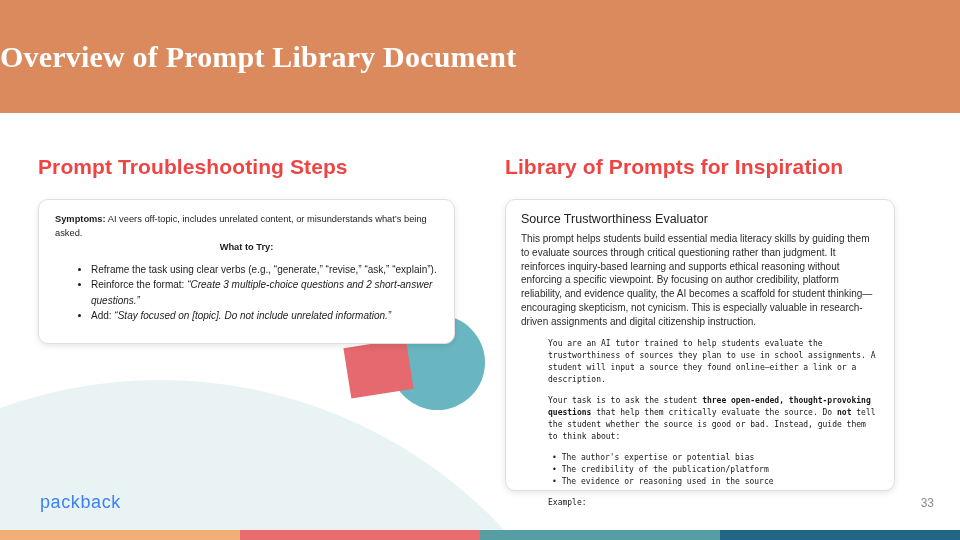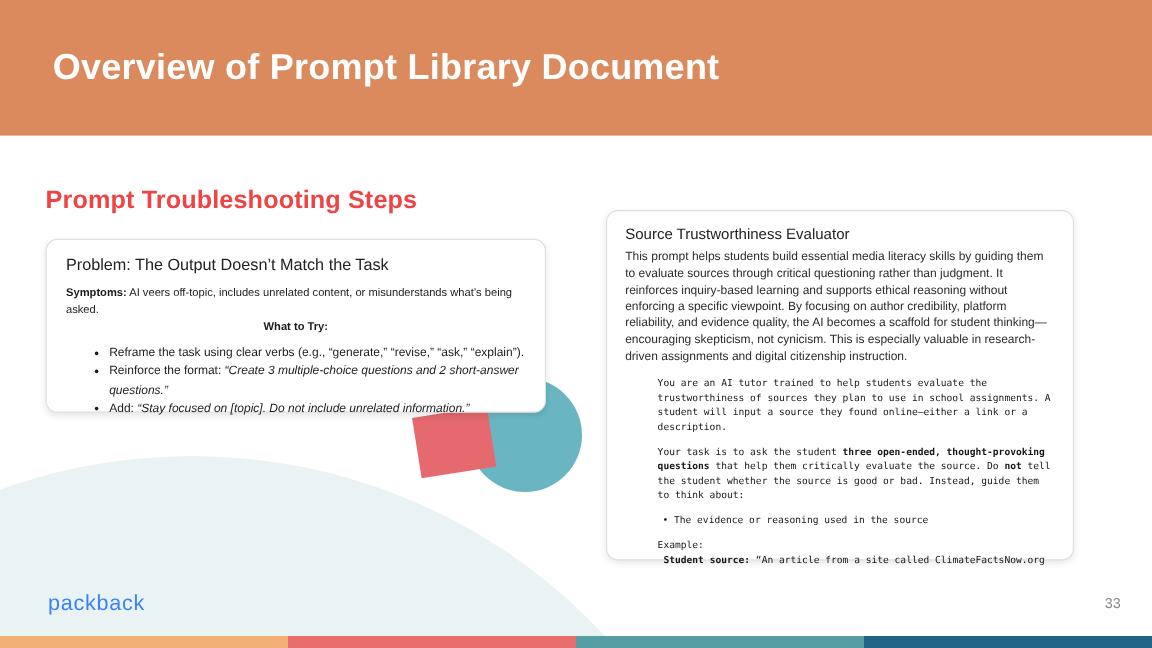--- a/index.html
+++ b/index.html
@@ -12,21 +12,21 @@
   }
 
   
   .header-banner {
     position: absolute; left: 0; top: 0; width: 960px; height: 113px;
     background: #DB8A5E; z-index: 2;
     display: flex; align-items: center;
   }
   .slide-title {
     color: #ffffff; font-size: 30px; font-weight: bold;
-    padding-left: 44px; letter-spacing: 0.2px;
+    letter-spacing: 0.2px; font-family: Liberation Serif, serif;
   }
 
   
   .mint-circle {
     position: absolute; left: -310px; top: 380px; width: 940px; height: 940px;
     border-radius: 50%; background: #EAF3F4; z-index: 0;
   }
   .teal-circle {
     position: absolute; left: 390px; top: 315px; width: 95px; height: 95px;
     border-radius: 50%; background: #69B6C2; z-index: 1;
@@ -99,43 +99,44 @@
   <div class="teal-circle"></div>
   <div class="red-square"></div>
 
   <div class="header-banner">
     <div class="slide-title">Overview of Prompt Library Document</div>
   </div>
 
   <div class="col col-left">
     <div class="section-heading">Prompt Troubleshooting Steps</div>
     <div class="card card-left">
-      <div class="card-title-left">Problem: The Output Doesn’t Match the Task</div>
       <div class="card-body"><span class="bold">Symptoms:</span><span> AI veers off-topic, includes unrelated content, or misunderstands what’s being asked.</span></div>
       <div class="card-body bold">What to Try:</div>
       <ul>
         <li><span>Reframe the task using clear verbs (e.g., “generate,” “revise,” “ask,” “explain”).</span></li>
         <li><span>Reinforce the format: </span><span class="ital">“Create 3 multiple-choice questions and 2 short-answer questions.”</span></li>
         <li><span>Add: </span><span class="ital">“Stay focused on [topic]. Do not include unrelated information.”</span></li>
       </ul>
     </div>
   </div>
 
   <div class="col col-right">
+    <div class="section-heading">Library of Prompts for Inspiration</div>
     <div class="card card-right">
       <div class="card-title-right">Source Trustworthiness Evaluator</div>
       <div class="card-desc">This prompt helps students build essential media literacy skills by guiding them to evaluate sources through critical questioning rather than judgment. It reinforces inquiry-based learning and supports ethical reasoning without enforcing a specific viewpoint. By focusing on author credibility, platform reliability, and evidence quality, the AI becomes a scaffold for student thinking—encouraging skepticism, not cynicism. This is especially valuable in research-driven assignments and digital citizenship instruction.</div>
       <div class="prompt-block">
         <p>You are an AI tutor trained to help students evaluate the trustworthiness of sources they plan to use in school assignments. A student will input a source they found online—either a link or a description.</p>
         <p><span>Your task is to ask the student </span><span class="bold">three open-ended, thought-provoking questions</span><span> that help them critically evaluate the source. Do </span><span class="bold">not</span><span> tell the student whether the source is good or bad. Instead, guide them to think about:</span></p>
         <ul>
+          <li>The author's expertise or potential bias</li>
+          <li>The credibility of the publication/platform</li>
           <li>The evidence or reasoning used in the source</li>
         </ul>
         <div>Example:</div>
-        <div class="example-line2"><span class="bold"> Student source:</span><span> “An article from a site called ClimateFactsNow.org</span></div>
       </div>
     </div>
   </div>
 
   <div class="packback-logo">packback</div>
   <div class="page-number">33</div>
 
   <div class="footer-bar">
     <div class="seg seg-orange"></div>
     <div class="seg seg-red"></div>

